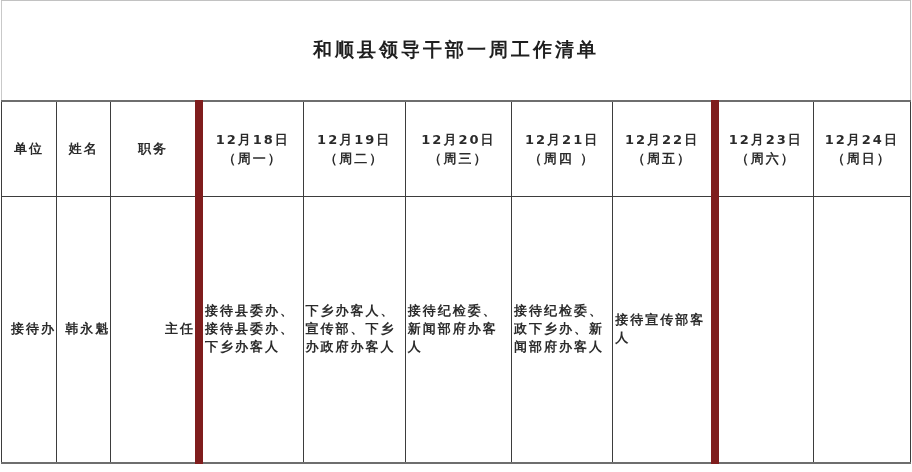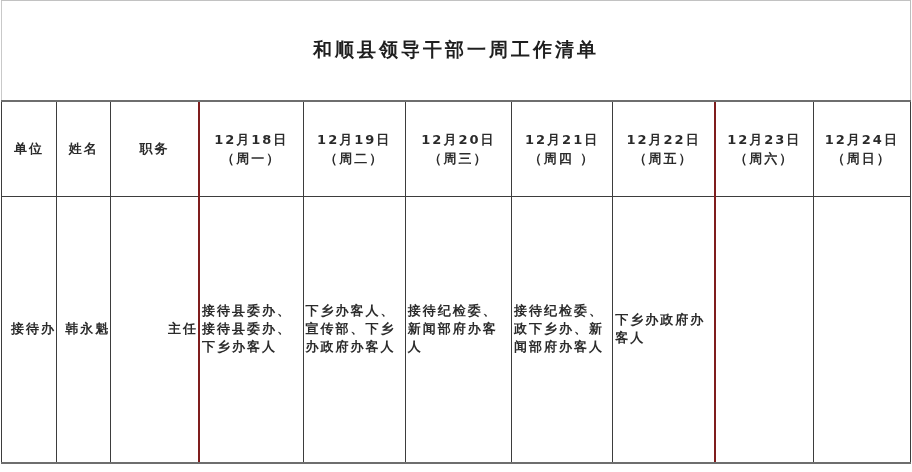--- a/index.html
+++ b/index.html
@@ -55,21 +55,21 @@
   tr.data-row td {
     height: 266px;
     vertical-align: middle;
     font-size: 13px;
     font-weight: bold;
     letter-spacing: 2px;
     color: #2b2b2b;
     border-bottom: 2px solid #6e6e6e;
   }
   td.thick-left {
-    border-left: 2px solid #7f1d1d;
+    border-left: 8px solid #7f1d1d;
   }
   .date-line { line-height: 19px; }
   .center-cell { text-align: right; }
   .task-text {
     text-align: left;
     padding: 0 1px 0 2px;
     line-height: 18px;
     word-break: break-all;
   }
 </style>
@@ -142,21 +142,21 @@
       <td>
         <div class="task-text">下乡办客人、宣传部、下乡办政府办客人</div>
       </td>
       <td>
         <div class="task-text">接待纪检委、新闻部府办客人</div>
       </td>
       <td>
         <div class="task-text">接待纪检委、政下乡办、新闻部府办客人</div>
       </td>
       <td>
-        <div class="task-text">下乡办政府办客人</div>
+        <div class="task-text">接待宣传部客人</div>
       </td>
       <td class="thick-left">
         <div class="task-text"></div>
       </td>
       <td>
         <div class="task-text"></div>
       </td>
     </tr>
   </tbody>
     </table>

